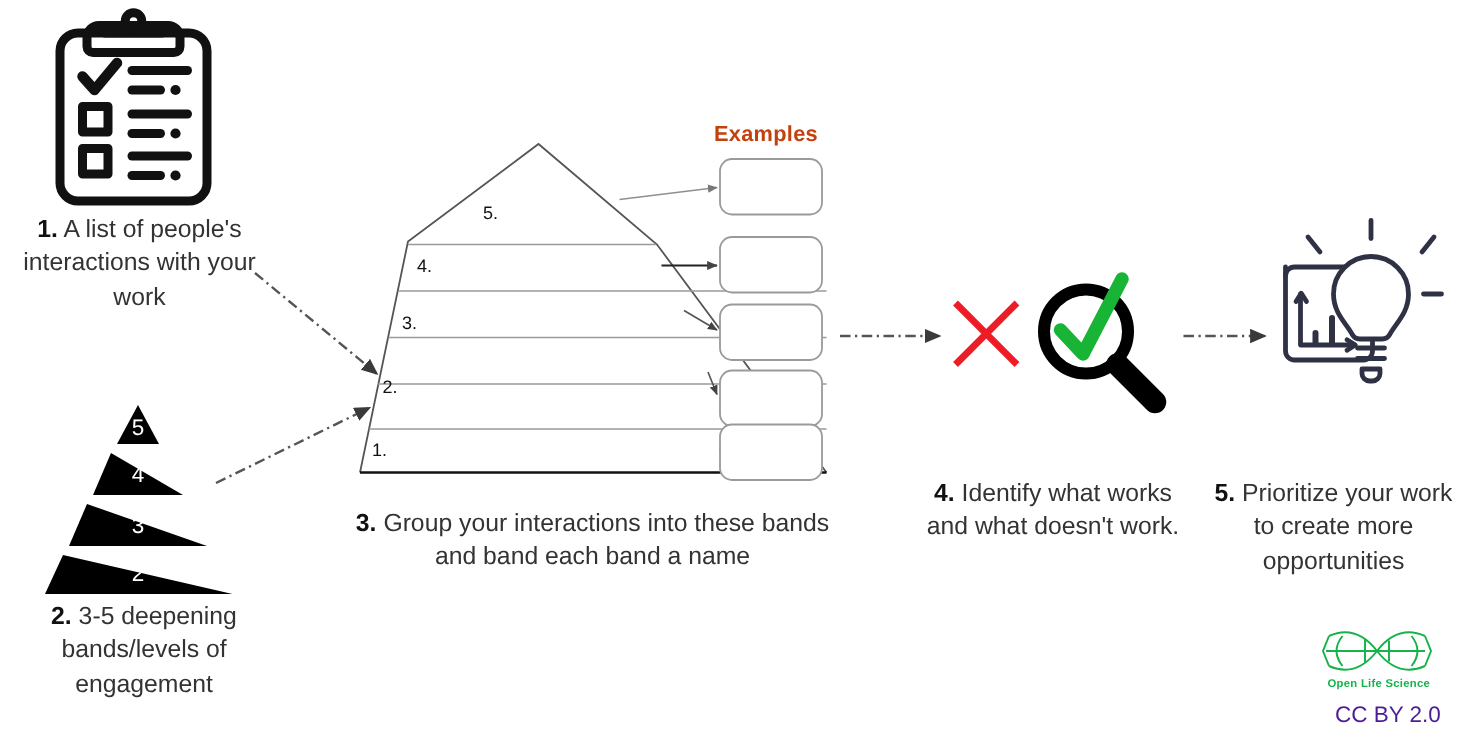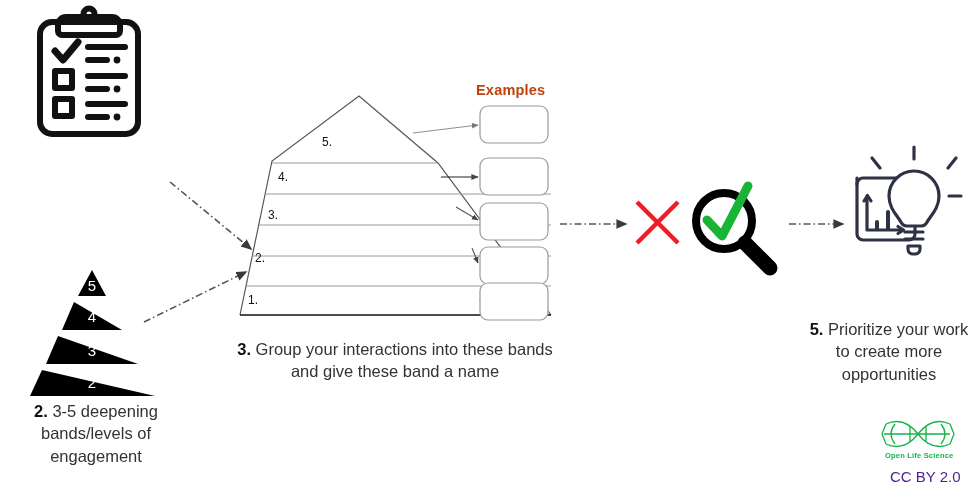--- a/index.html
+++ b/index.html
@@ -189,20 +189,23 @@
       <path d="M895 424 q-8 10 0 20"></path>
       <path d="M941 424 q8 10 0 20"></path>
       <line x1="884" y1="434" x2="950" y2="434"></line>
       <line x1="910" y1="426" x2="910" y2="442"></line>
       <line x1="926" y1="427" x2="926" y2="441"></line>
       <path d="M886 424 l-4 10 l4 10"></path>
       <path d="M950 424 l4 10 l-4 10"></path>
     </g>
   </svg>
 
+  <div class="abs caption" style="left:8px; top:142px; width:170px;">
+    <b>1.</b><span> A list of people's interactions with your work</span>
+  </div>
 
   <div class="mini-num" style="left:77px; top:277px; width:30px;">5</div>
   <div class="mini-num" style="left:77px; top:308px; width:30px;">4</div>
   <div class="mini-num" style="left:77px; top:342px; width:30px;">3</div>
   <div class="mini-num" style="left:77px; top:374px; width:30px;">2</div>
 
   <div class="abs caption" style="left:6px; top:400px; width:180px;">
     <b>2.</b><span>  3-5 deepening bands/levels of engagement</span>
   </div>
 
@@ -214,23 +217,26 @@
 
   <div class="examples-title" style="left:476px; top:82px;">Examples</div>
 
   <div class="abs" style="left:480px; top:106px; width:68px; height:37px;"></div>
   <div class="abs" style="left:480px; top:158px; width:68px; height:37px;"></div>
   <div class="abs" style="left:480px; top:203px; width:68px; height:37px;"></div>
   <div class="abs" style="left:480px; top:247px; width:68px; height:37px;"></div>
   <div class="abs" style="left:480px; top:283px; width:68px; height:37px;"></div>
 
   <div class="abs caption" style="left:235px; top:338px; width:320px;">
-    <b>3.</b><span> Group your interactions into these bands and give these band a name</span>
-  </div>
-
+    <b>3.</b><span> Group your interactions into these bands and band each band a name</span>
+  </div>
+
+  <div class="abs caption" style="left:612px; top:318px; width:180px;">
+    <b>4.</b><span> Identify what works and what doesn't work.</span>
+  </div>
 
   <div class="abs caption" style="left:806px; top:318px; width:166px;">
     <b>5.</b><span> Prioritize your work to create more opportunities</span>
   </div>
 
   <div class="ols-label" style="left:885px; top:451px;">Open Life Science</div>
   <div class="cc-text" style="left:890px; top:468px;">CC BY 2.0</div>
 
 </div>
 

